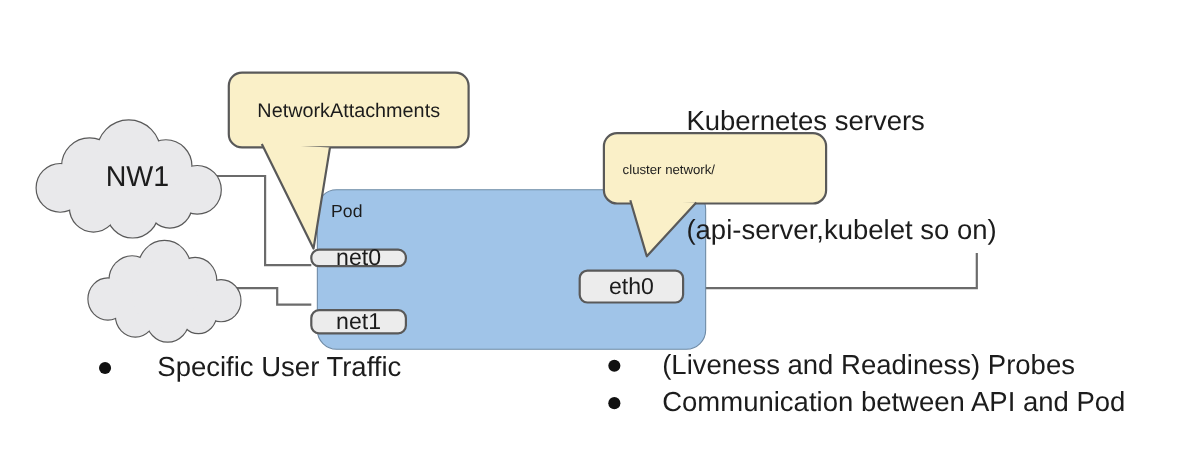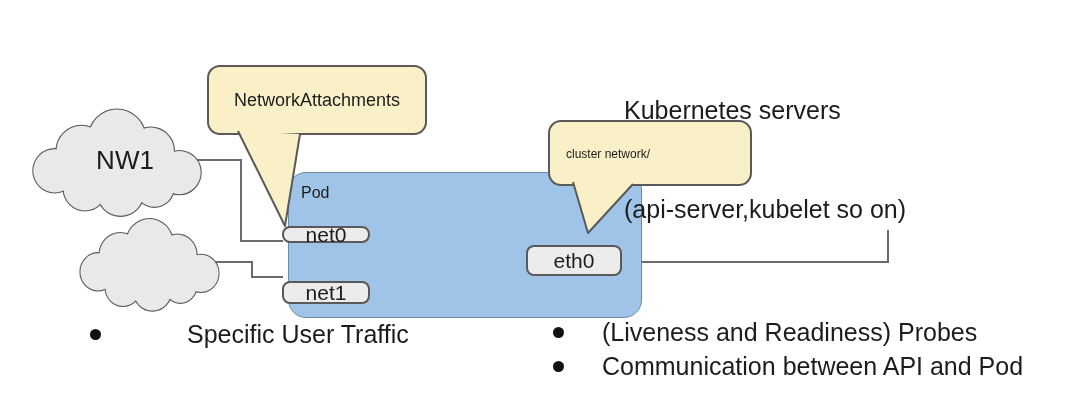--- a/index.html
+++ b/index.html
@@ -43,21 +43,21 @@
   .heading { font-size:25px; z-index:6; white-space:pre; }
   .h-other-networks { left:17px; top:62px; }
   .h-k8s-servers { left:624px; top:28px; line-height:33px; }
 
   .cloud-label { font-size:26px; z-index:6; width:70px; text-align:center; }
   .cl-nw1 { left:63px; top:145px;margin-left:27px; }
   .cl-nw2 { left:106px; top:249px; }
 
   .bullet-row { position:absolute; display:flex; align-items:flex-start; font-size:25px; z-index:6; }
   .bullet-dot { width:11px; height:11px; border-radius:50%; background:#111111; flex:0 0 auto; margin-top:9px; }
-  .br-left { left:90px; top:320px;gap:44px; }
+  .br-left { left:90px; top:320px; }
   .br-left .bullet-dot { margin-right:42px; }
   .br-right1 { left:553px; top:318px; }
   .br-right2 { left:553px; top:352px; }
   .br-right1 .bullet-dot, .br-right2 .bullet-dot { margin-right:38px; }
 </style>
 </head>
 <body>
 
 <div class="canvas">
 

